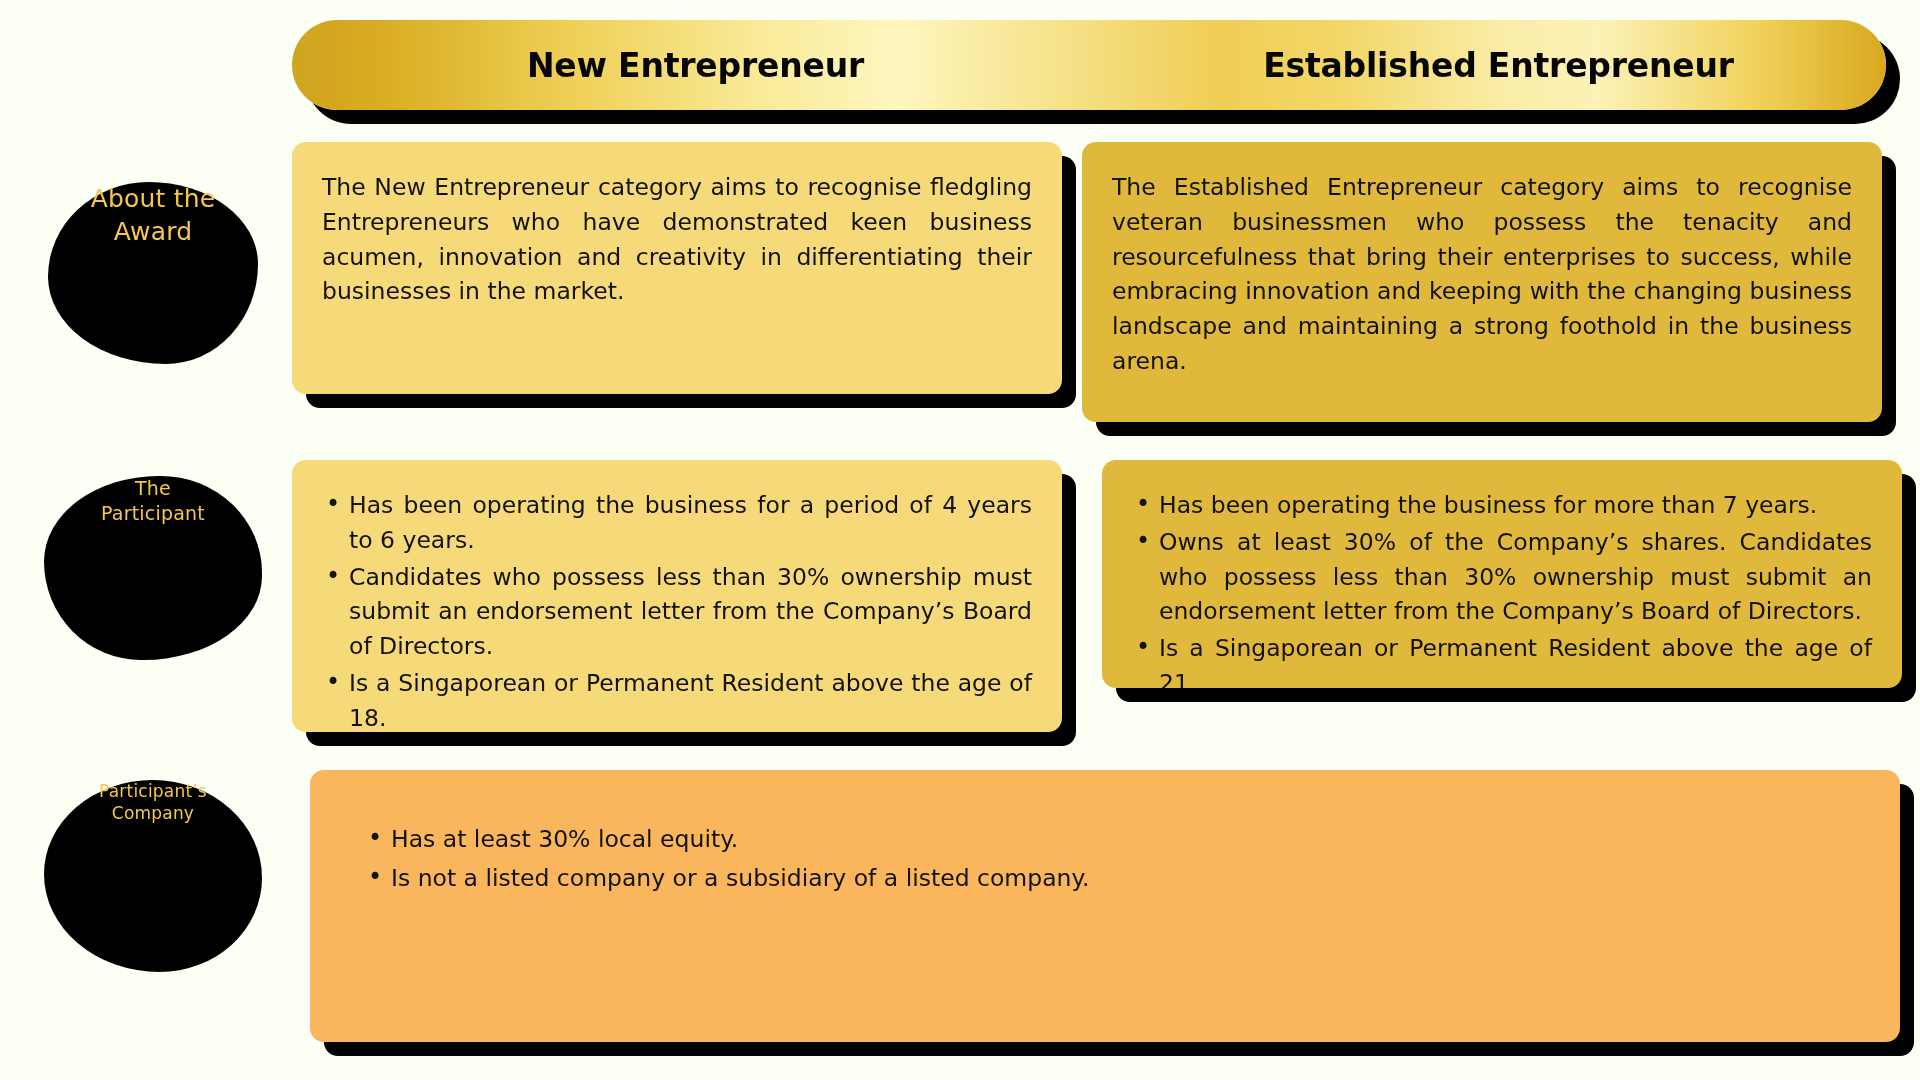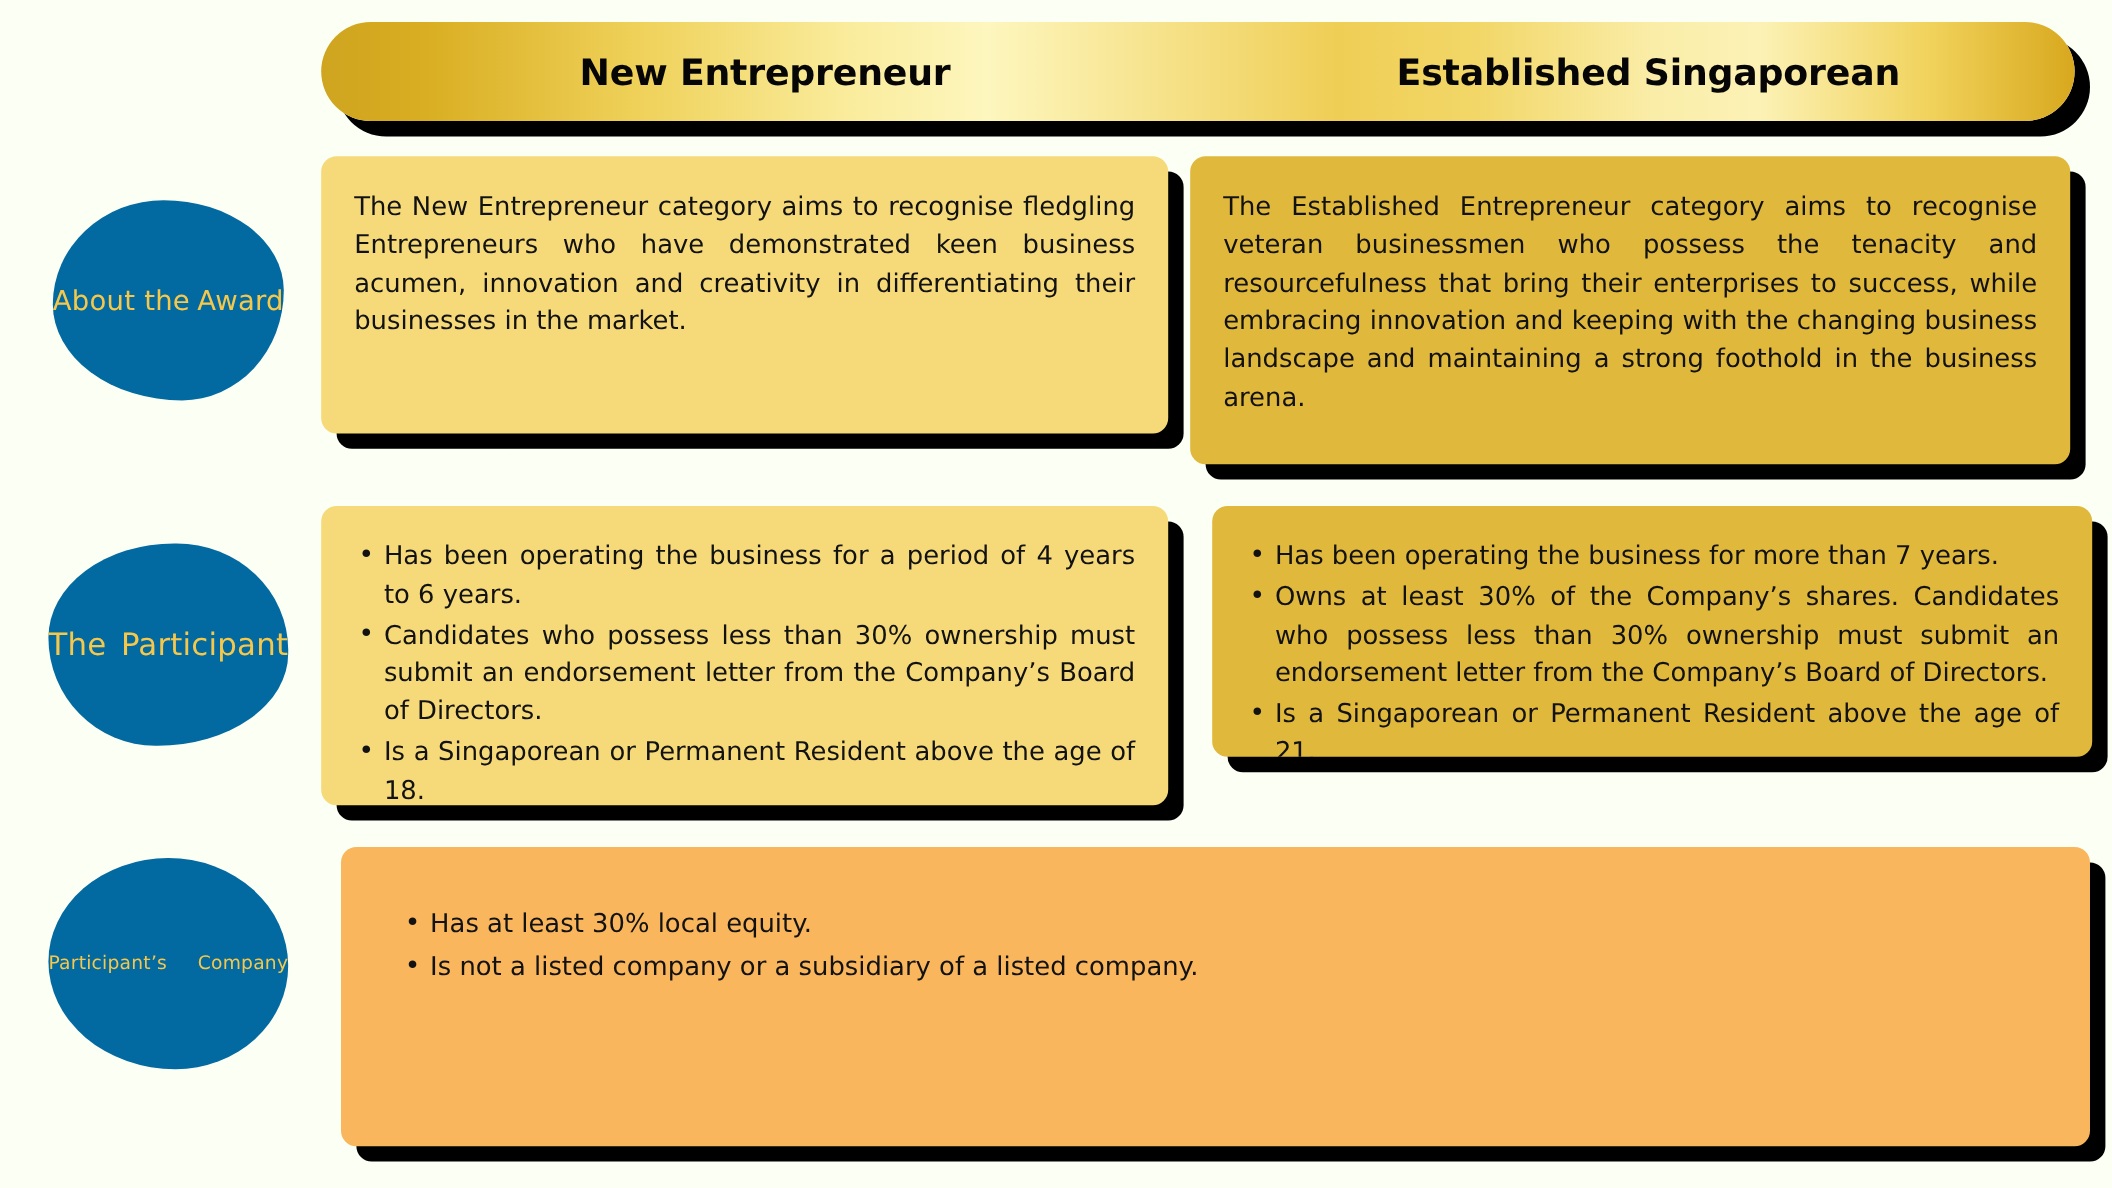--- a/index.html
+++ b/index.html
@@ -54,25 +54,25 @@
     letter-spacing: -0.2px;
     font-family: "DejaVu Sans", sans-serif;
     padding-left: 36px;
   }
   .header-cell.left  { padding-right: 26px; }
   .header-cell.right { padding-left: 22px; }
 
   
   .badge {
     position: absolute;
-    background: #0369a1;
+    background: #000000;
     display: flex;
-    flex-direction: row;
+    flex-direction: column;
     align-items: center;
-    justify-content: space-between;
+    justify-content: flex-start;
     text-align: center;
     color: #F5C84C;
     line-height: 1.32;
     font-family: "DejaVu Sans", sans-serif;
     letter-spacing: 0.2px;
   }
   .badge-blob-a {
     border-radius: 48% 52% 44% 56% / 52% 45% 55% 48%;
   }
   .badge-blob-b {
@@ -80,22 +80,22 @@
   }
   .badge-blob-c {
     border-radius: 50% 50% 47% 53% / 49% 51% 49% 51%;
   }
 
   #badge-about {
     left: 48px;  top: 182px;  width: 210px; height: 182px;
     font-size: 25px;
   }
   #badge-participant {
-    left: 44px;  top: 494px;  width: 218px; height: 184px;
-    font-size: 28px;
+    left: 44px;  top: 476px;  width: 218px; height: 184px;
+    font-size: 19px;
   }
   #badge-company {
     left: 44px;  top: 780px;  width: 218px; height: 192px;
     font-size: 17px;
   }
   .badge-line { display: block; white-space: nowrap; }
 
   
   .card {
     position: absolute;
@@ -148,21 +148,21 @@
   #card-company li::before { left: 8px; }
   #card-company li { padding-left: 31px; margin-bottom: 4px; }
 </style>
 </head>
 <body>
 
 <div id="infographic">
 
   <div class="header-banner">
     <div class="header-cell left">New Entrepreneur</div>
-    <div class="header-cell right">Established Singaporean</div>
+    <div class="header-cell right">Established Entrepreneur</div>
   </div>
 
   <div id="badge-about" class="badge badge-blob-a">
     <span class="badge-line">About the</span>
     <span class="badge-line">Award</span>
   </div>
 
   <div id="card-about-new" class="card light">
     <p>The New Entrepreneur category aims to recognise fledgling Entrepreneurs who have demonstrated keen business acumen, innovation and creativity in differentiating their businesses in the market.</p>
   </div>

